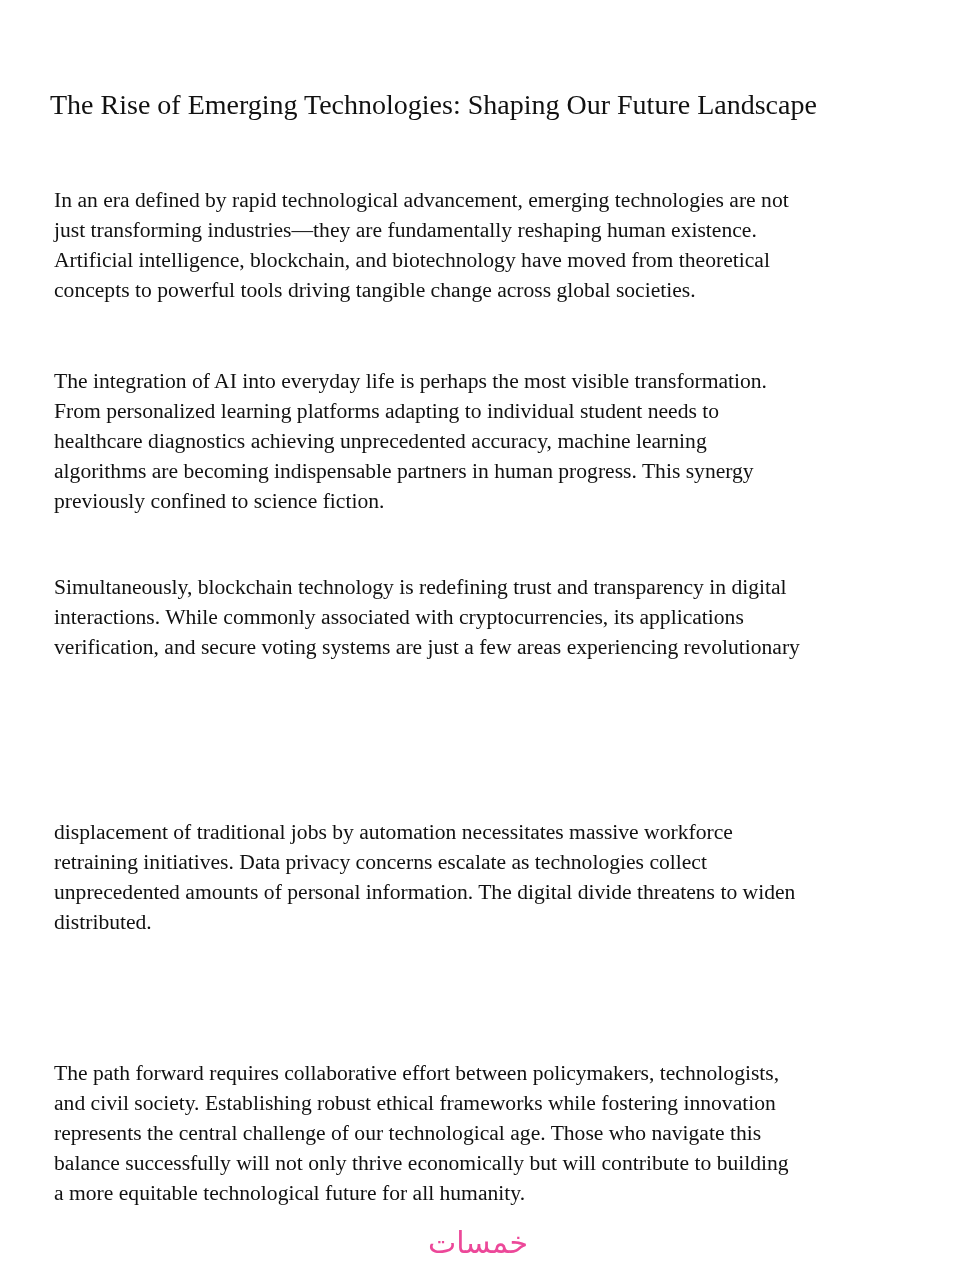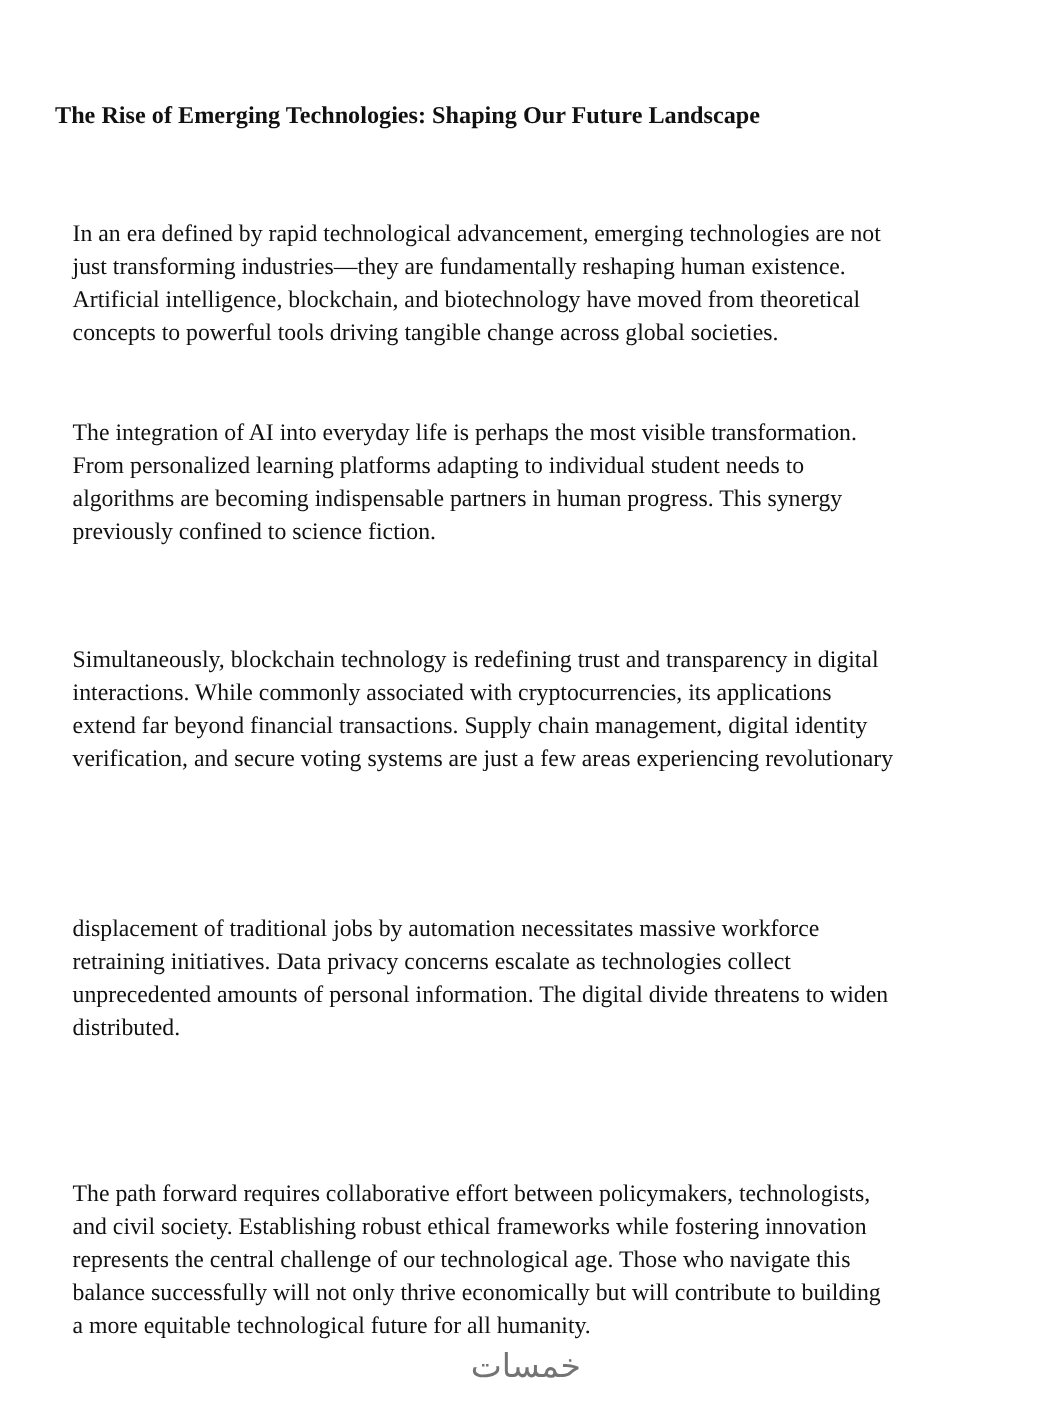--- a/index.html
+++ b/index.html
@@ -18,75 +18,75 @@
     .doc {
       position: absolute;
       left: 50px;
       top: 0;
       width: 880px;
     }
     .title {
       position: absolute;
       top: 90px;
       left: 0;
-      font-size: 22px;
+      font-size: 28px;
       line-height: 30px;
       white-space: nowrap;
       margin: 0;
-      font-weight: bold;
+      font-weight: normal;
     }
     .para {
       position: absolute;
       left: 0;
-      margin: 16px;
+      margin: 4px;
       font-size: 21.6px;
       line-height: 30px;
     }
     .line {
       display: block;
       white-space: nowrap;
     }
     .watermark {
       position: absolute;
       left: 418px;
       top: 1226px;
       width: 120px;
       height: 34px;
       font-family: "DejaVu Sans", sans-serif;
       font-size: 30px;
       line-height: 34px;
-      color: #737373;
+      color: #ec4899;
       text-align: center;
       direction: rtl;
     }
   </style>
 </head>
 <body>
 
 <div class="doc">
   <h1 class="title">The Rise of Emerging Technologies: Shaping Our Future Landscape</h1>
 
   <p class="para" style="top:181px">
     <span class="line">In an era defined by rapid technological advancement, emerging technologies are not</span>
     <span class="line">just transforming industries—they are fundamentally reshaping human existence.</span>
     <span class="line">Artificial intelligence, blockchain, and biotechnology have moved from theoretical</span>
     <span class="line">concepts to powerful tools driving tangible change across global societies.</span>
   </p>
 
   <p class="para" style="top:362px">
     <span class="line">The integration of AI into everyday life is perhaps the most visible transformation.</span>
     <span class="line">From personalized learning platforms adapting to individual student needs to</span>
+    <span class="line">healthcare diagnostics achieving unprecedented accuracy, machine learning</span>
     <span class="line">algorithms are becoming indispensable partners in human progress. This synergy</span>
     <span class="line">previously confined to science fiction.</span>
   </p>
 
   <p class="para" style="top:568px">
     <span class="line">Simultaneously, blockchain technology is redefining trust and transparency in digital</span>
     <span class="line">interactions. While commonly associated with cryptocurrencies, its applications</span>
-    <span class="line">extend far beyond financial transactions. Supply chain management, digital identity</span>
     <span class="line">verification, and secure voting systems are just a few areas experiencing revolutionary</span>
   </p>
 
   <p class="para" style="top:813px">
     <span class="line">displacement of traditional jobs by automation necessitates massive workforce</span>
     <span class="line">retraining initiatives. Data privacy concerns escalate as technologies collect</span>
     <span class="line">unprecedented amounts of personal information. The digital divide threatens to widen</span>
     <span class="line">distributed.</span>
   </p>
 

